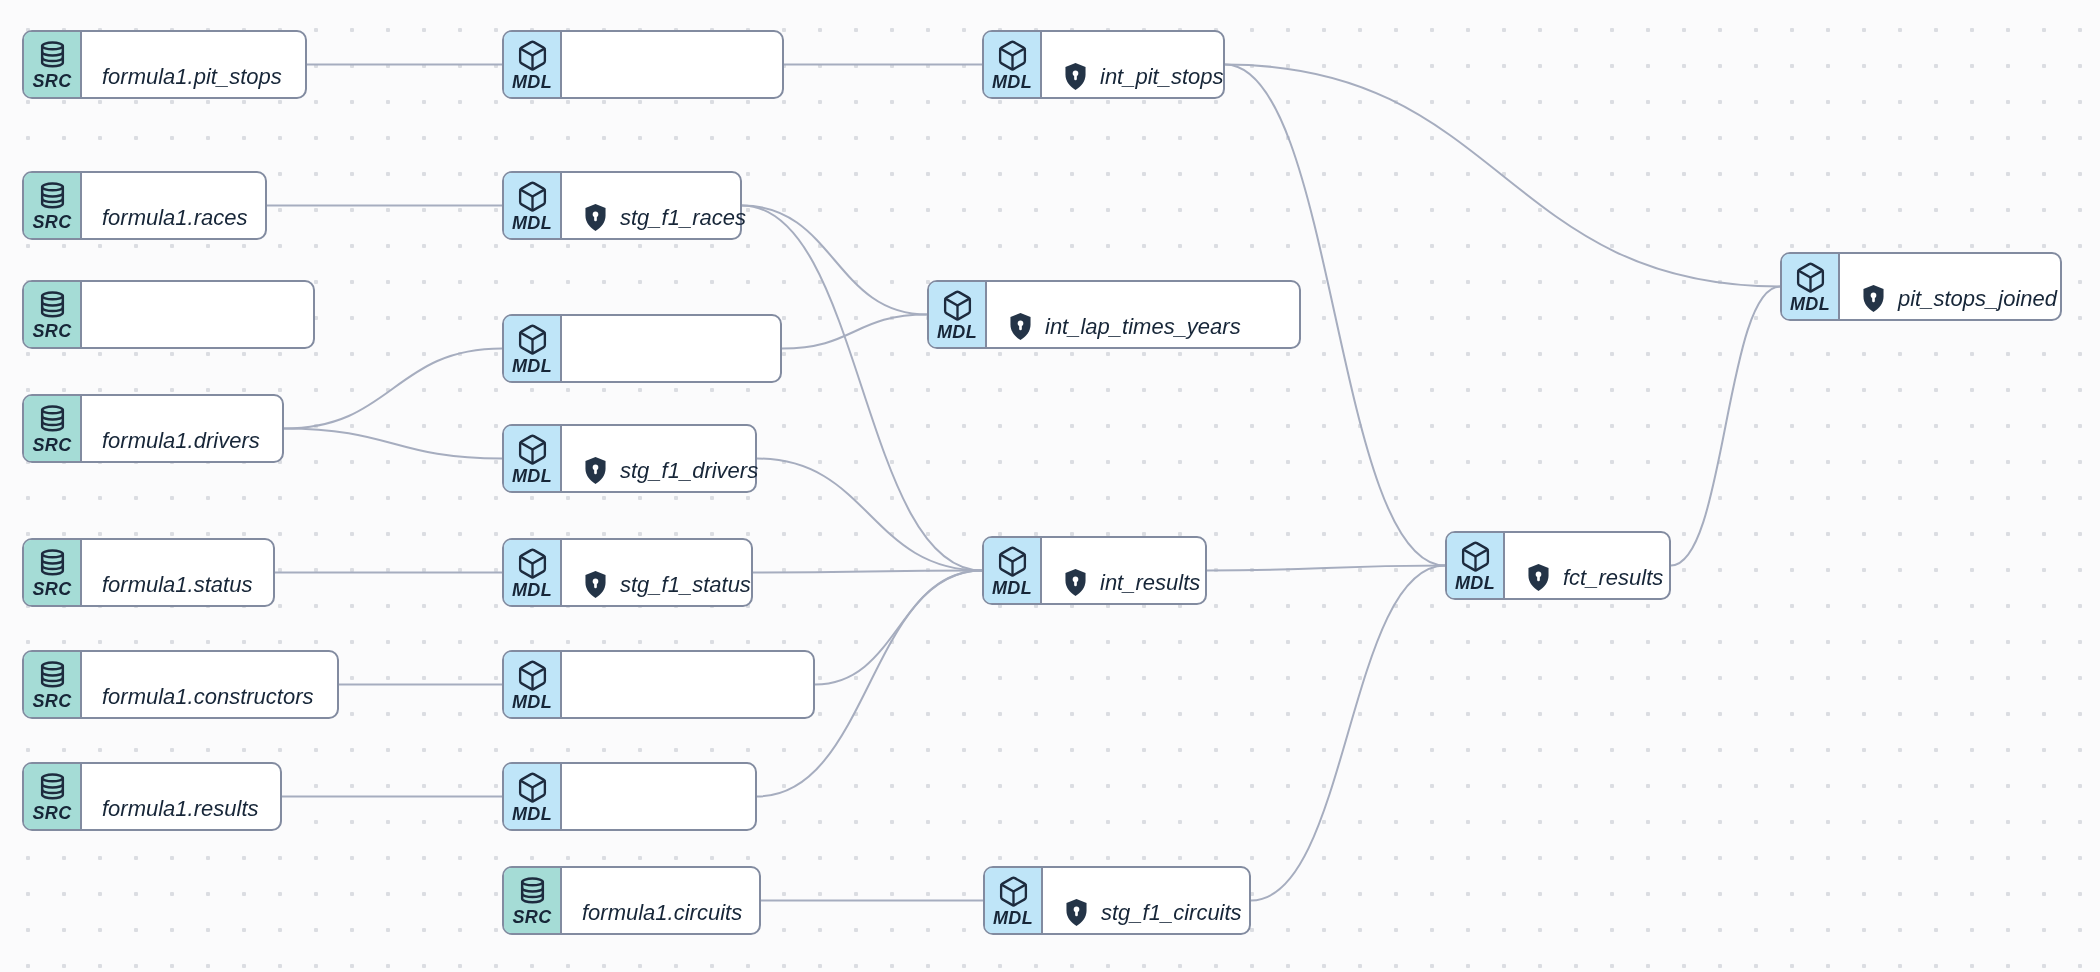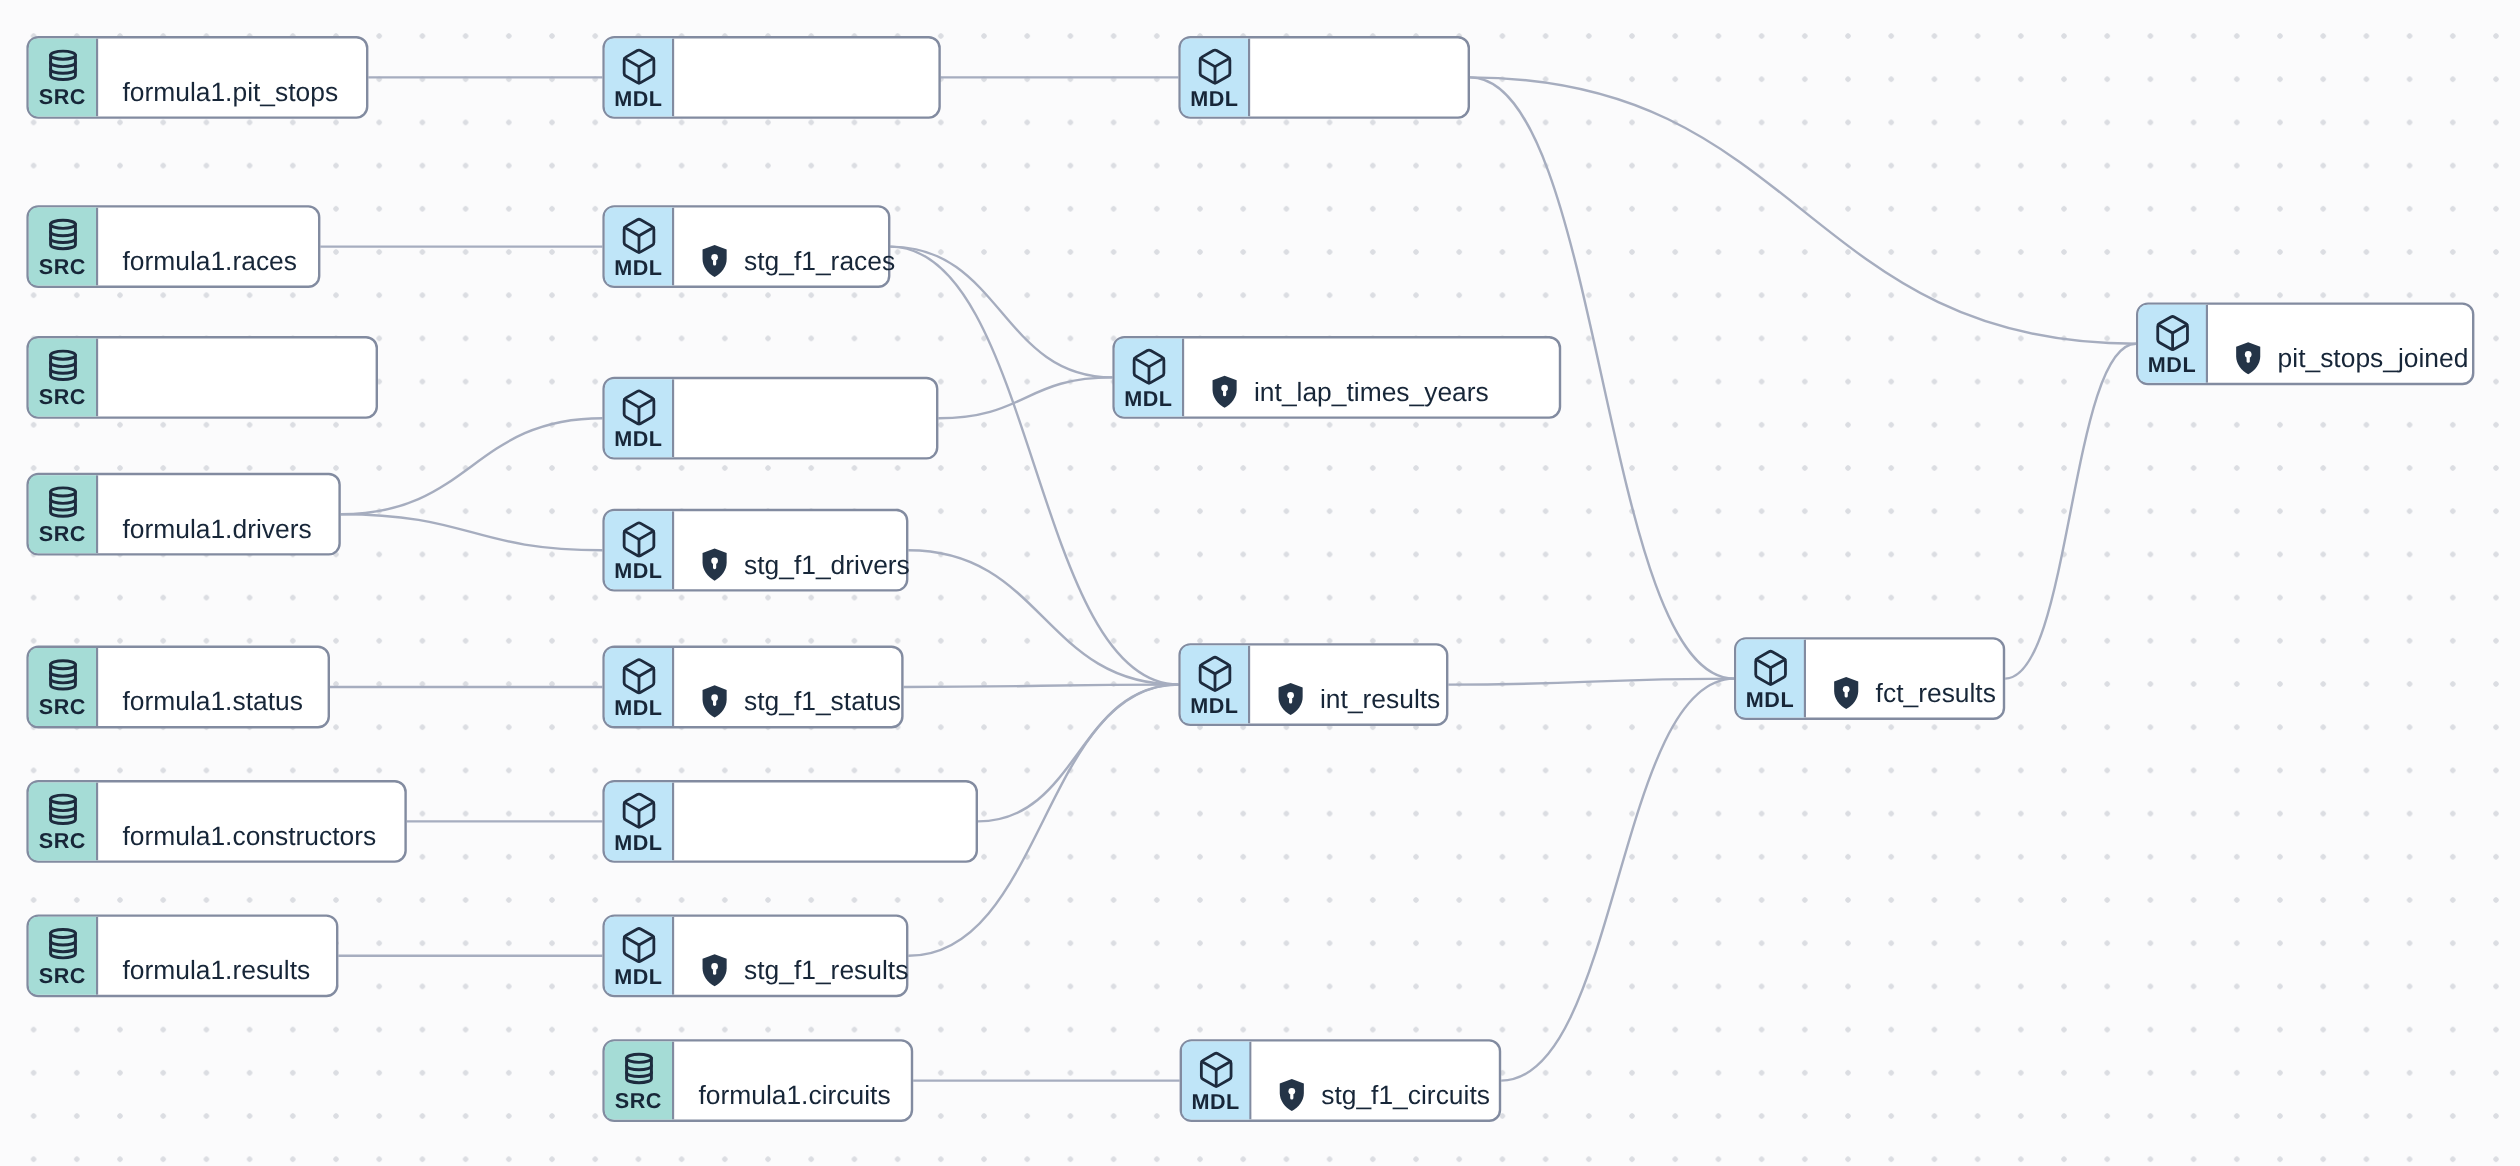--- a/index.html
+++ b/index.html
@@ -36,21 +36,21 @@
     padding:0 14px 0 20px; min-width:0;margin-top:24px;
   }
   .shield{display:flex; flex:0 0 auto;}
   .label{
     font-size:22px; font-weight:400; color:var(--text); white-space:nowrap; line-height:1;
   }
 </style>
 </head>
 <body>
 
-<div id="canvas" style="width: 2100px; height: 972px;">
+<div id="canvas" style="width: 2100px; height: 972px; font-style: italic;">
   <svg id="edge-layer" width="2100" height="972">
       <path d="M 307 64.5 C 404.5 64.5, 404.5 64.5, 502 64.5"></path>
       <path d="M 267 205.5 C 384.5 205.5, 384.5 205.5, 502 205.5"></path>
       <path d="M 284 428.5 C 393 428.5, 393 348.5, 502 348.5"></path>
       <path d="M 284 428.5 C 393 428.5, 393 458.5, 502 458.5"></path>
       <path d="M 275 572.5 C 388.5 572.5, 388.5 572.5, 502 572.5"></path>
       <path d="M 339 684.5 C 420.5 684.5, 420.5 684.5, 502 684.5"></path>
       <path d="M 282 796.5 C 392 796.5, 392 796.5, 502 796.5"></path>
       <path d="M 761 900.5 C 872 900.5, 872 900.5, 983 900.5"></path>
       <path d="M 784 64.5 C 883 64.5, 883 64.5, 982 64.5"></path>
@@ -305,30 +305,20 @@
     <div class="badge" style="background: rgb(191, 229, 248);">
       <span class="icon">
           <svg width="33" height="33" viewBox="0 0 24 24" fill="none" stroke-width="1.7" stroke-linecap="round" stroke-linejoin="round" stroke="#1D2B3E">
             <path d="M21 8a2 2 0 0 0-1-1.73l-7-4a2 2 0 0 0-2 0l-7 4A2 2 0 0 0 3 8v8a2 2 0 0 0 1 1.73l7 4a2 2 0 0 0 2 0l7-4A2 2 0 0 0 21 16Z"></path>
             <path d="m3.3 7 8.7 5 8.7-5"></path>
             <path d="M12 22V12"></path>
           </svg>
         </span>
       <span class="badge-label">MDL</span>
     </div>
-    <div class="node-body">
-      <span class="shield">
-          <svg width="27" height="29" viewBox="0 0 24 26" fill="#243447">
-            <path d="M12 1l9 3.4v7.1c0 5.6-3.8 10.7-9 13.5-5.2-2.8-9-7.9-9-13.5V4.4L12 1z"></path>
-            <circle cx="12" cy="10.2" r="2.5" fill="#fff"></circle>
-            <rect x="10.8" y="11.8" width="2.4" height="4.6" rx="1.2" fill="#fff"></rect>
-          </svg>
-        </span>
-      <span class="label">stg_f1_results</span>
-    </div>
   </div>
     <div class="node" style="left: 983px; top: 866px; width: 268px; height: 69px;">
     <div class="badge" style="background: rgb(191, 229, 248);">
       <span class="icon">
           <svg width="33" height="33" viewBox="0 0 24 24" fill="none" stroke-width="1.7" stroke-linecap="round" stroke-linejoin="round" stroke="#1D2B3E">
             <path d="M21 8a2 2 0 0 0-1-1.73l-7-4a2 2 0 0 0-2 0l-7 4A2 2 0 0 0 3 8v8a2 2 0 0 0 1 1.73l7 4a2 2 0 0 0 2 0l7-4A2 2 0 0 0 21 16Z"></path>
             <path d="m3.3 7 8.7 5 8.7-5"></path>
             <path d="M12 22V12"></path>
           </svg>
         </span>
@@ -349,20 +339,30 @@
     <div class="badge" style="background: rgb(191, 229, 248);">
       <span class="icon">
           <svg width="33" height="33" viewBox="0 0 24 24" fill="none" stroke-width="1.7" stroke-linecap="round" stroke-linejoin="round" stroke="#1D2B3E">
             <path d="M21 8a2 2 0 0 0-1-1.73l-7-4a2 2 0 0 0-2 0l-7 4A2 2 0 0 0 3 8v8a2 2 0 0 0 1 1.73l7 4a2 2 0 0 0 2 0l7-4A2 2 0 0 0 21 16Z"></path>
             <path d="m3.3 7 8.7 5 8.7-5"></path>
             <path d="M12 22V12"></path>
           </svg>
         </span>
       <span class="badge-label">MDL</span>
     </div>
+    <div class="node-body">
+      <span class="shield">
+          <svg width="27" height="29" viewBox="0 0 24 26" fill="#243447">
+            <path d="M12 1l9 3.4v7.1c0 5.6-3.8 10.7-9 13.5-5.2-2.8-9-7.9-9-13.5V4.4L12 1z"></path>
+            <circle cx="12" cy="10.2" r="2.5" fill="#fff"></circle>
+            <rect x="10.8" y="11.8" width="2.4" height="4.6" rx="1.2" fill="#fff"></rect>
+          </svg>
+        </span>
+      <span class="label">int_pit_stops</span>
+    </div>
   </div>
     <div class="node" style="left: 927px; top: 280px; width: 374px; height: 69px;">
     <div class="badge" style="background: rgb(191, 229, 248);">
       <span class="icon">
           <svg width="33" height="33" viewBox="0 0 24 24" fill="none" stroke-width="1.7" stroke-linecap="round" stroke-linejoin="round" stroke="#1D2B3E">
             <path d="M21 8a2 2 0 0 0-1-1.73l-7-4a2 2 0 0 0-2 0l-7 4A2 2 0 0 0 3 8v8a2 2 0 0 0 1 1.73l7 4a2 2 0 0 0 2 0l7-4A2 2 0 0 0 21 16Z"></path>
             <path d="m3.3 7 8.7 5 8.7-5"></path>
             <path d="M12 22V12"></path>
           </svg>
         </span>

